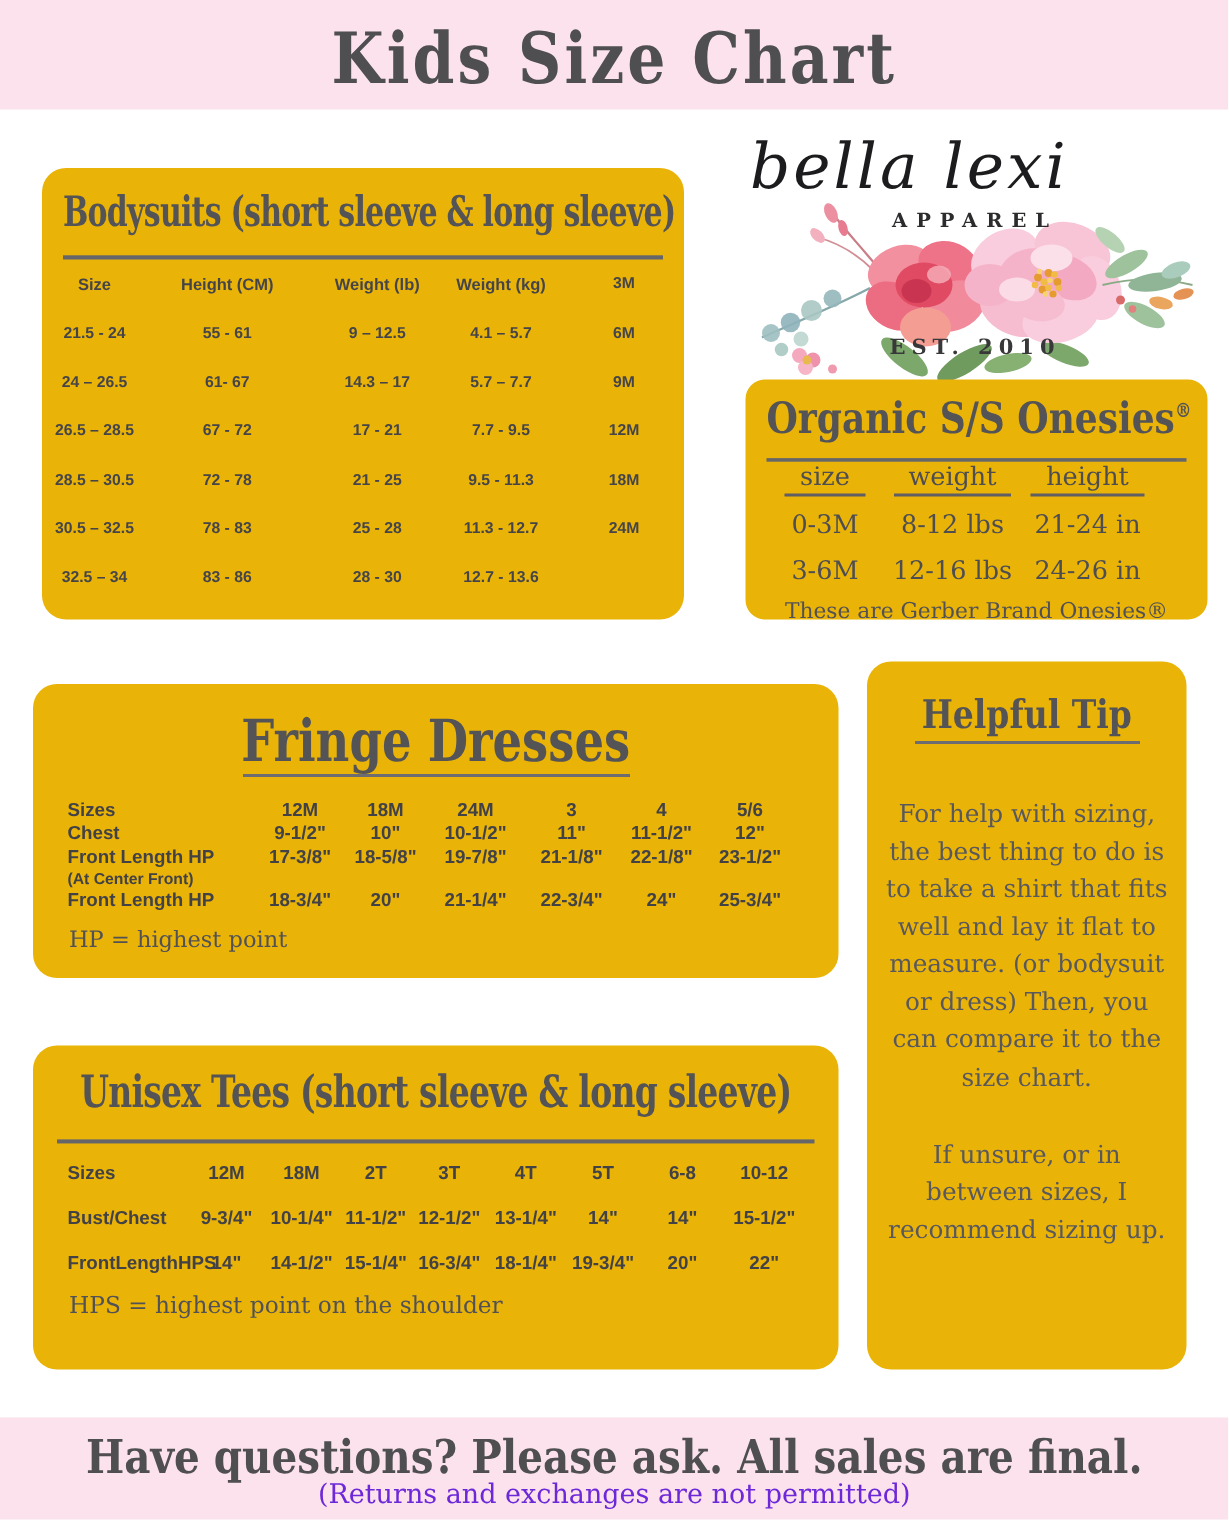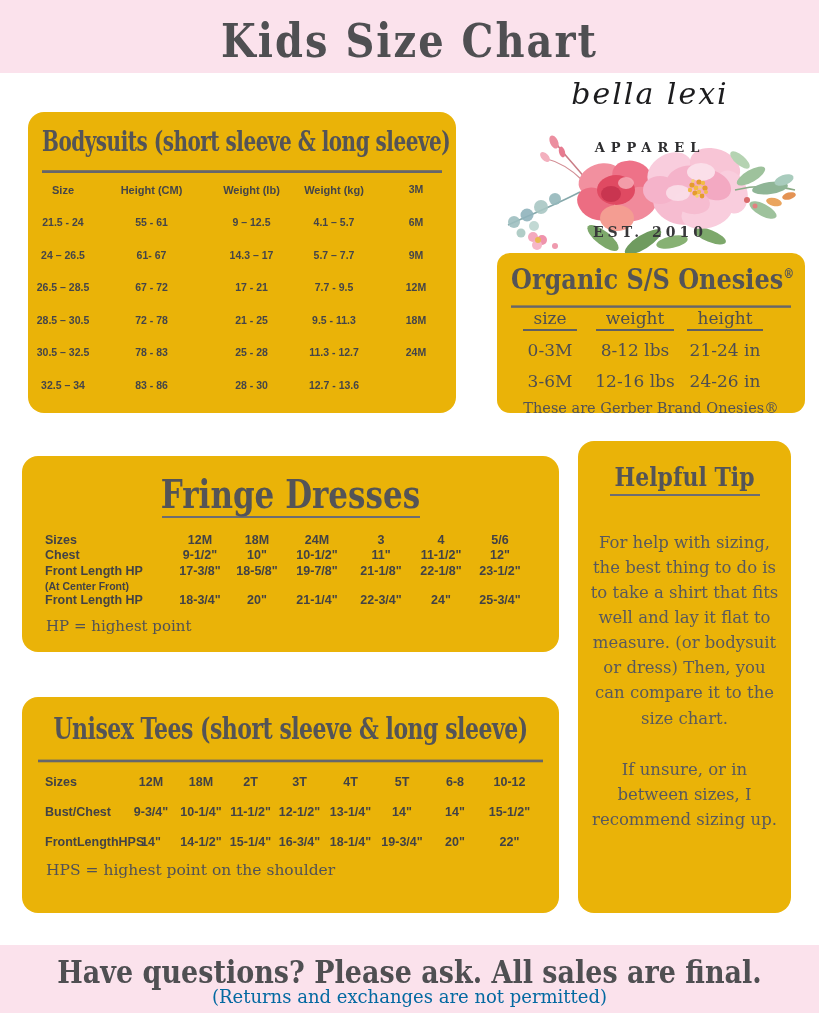--- a/index.html
+++ b/index.html
@@ -27,22 +27,22 @@
   
   #bodysuits-box h2{margin:12px 14px 0;padding-bottom:9px;border-bottom:2px solid #66666a;
                     font-size:20px;letter-spacing:-0.5px;transform:scaleY(1.4);}
   .bs-grid{display:grid;grid-template-columns:62px 115px 85px 80px 84px;padding-left:4px;margin-top:14px;
            font-family:"Liberation Sans",sans-serif;font-weight:bold;font-size:11px;color:#454549;}
   .bs-grid .th{height:33px;display:flex;align-items:center;justify-content:center;}
   .bs-grid .td{height:32.5px;display:flex;align-items:center;justify-content:center;font-size:10.5px;}
 
   
   #logo{position:absolute;left:500px;top:74px;width:300px;height:180px;}
-  .logo-script{position:absolute;top:2px;left:0;width:100%;text-align:center;
-               font-family:"DejaVu Serif",serif;font-style:italic;font-size:30px;color:#1c1c1e;letter-spacing:2px;}
+  .logo-script{position:absolute;top:12px;left:0;width:100%;text-align:left;
+               font-family:"DejaVu Serif",serif;font-style:italic;font-size:42px;color:#1c1c1e;letter-spacing:2px;}
   .logo-sub{position:absolute;top:66px;left:0;width:100%;text-align:center;
             font-size:13px;letter-spacing:6px;color:#2c2c2e;font-weight:bold;}
   .logo-est{position:absolute;top:150px;left:0;width:100%;text-align:center;
             font-size:14px;letter-spacing:4px;color:#38383a;font-weight:bold;}
   #flowers{position:absolute;top:56px;left:0;}
 
   
   #onesies-box h2{margin:8px 14px 0;padding-bottom:8px;border-bottom:2px solid #66666a;
                   font-size:24px;transform:scaleY(1.2);}
   #onesies-box h2 sup{font-size:11px;vertical-align:super;}
@@ -75,21 +75,21 @@
                  font-size:22px;letter-spacing:-0.5px;transform:scaleY(1.35);}
   .un-grid{display:grid;grid-template-columns:82px 48px 52px 47px 51px 51px 52px 54px 55px;padding-left:23px;margin-top:18px;
            font-family:"Liberation Sans",sans-serif;font-weight:bold;font-size:12.5px;color:#424246;}
   .un-grid .rl{height:30px;display:flex;align-items:center;}
   .un-grid .rc{height:30px;display:flex;align-items:center;justify-content:center;}
   .un-note{margin:4px 0 0 24px;font-size:15.5px;color:#525256;}
 
   
   .footer-line1{margin:0;padding-top:8px;text-align:center;font-size:27px;font-weight:bold;
                 color:#4f4f52;transform:scaleY(1.15);transform-origin:center top;white-space:nowrap;}
-  .footer-line2{margin:2px 0 0;text-align:center;font-size:18px;color:#0369a1;}
+  .footer-line2{margin:2px 0 0;text-align:center;font-size:18px;color:#6d28d9;}
 </style>
 </head>
 <body>
 
 <div id="canvas">
 
   <header class="band top">
     <h1 class="page-title">Kids Size Chart</h1>
   </header>
 

